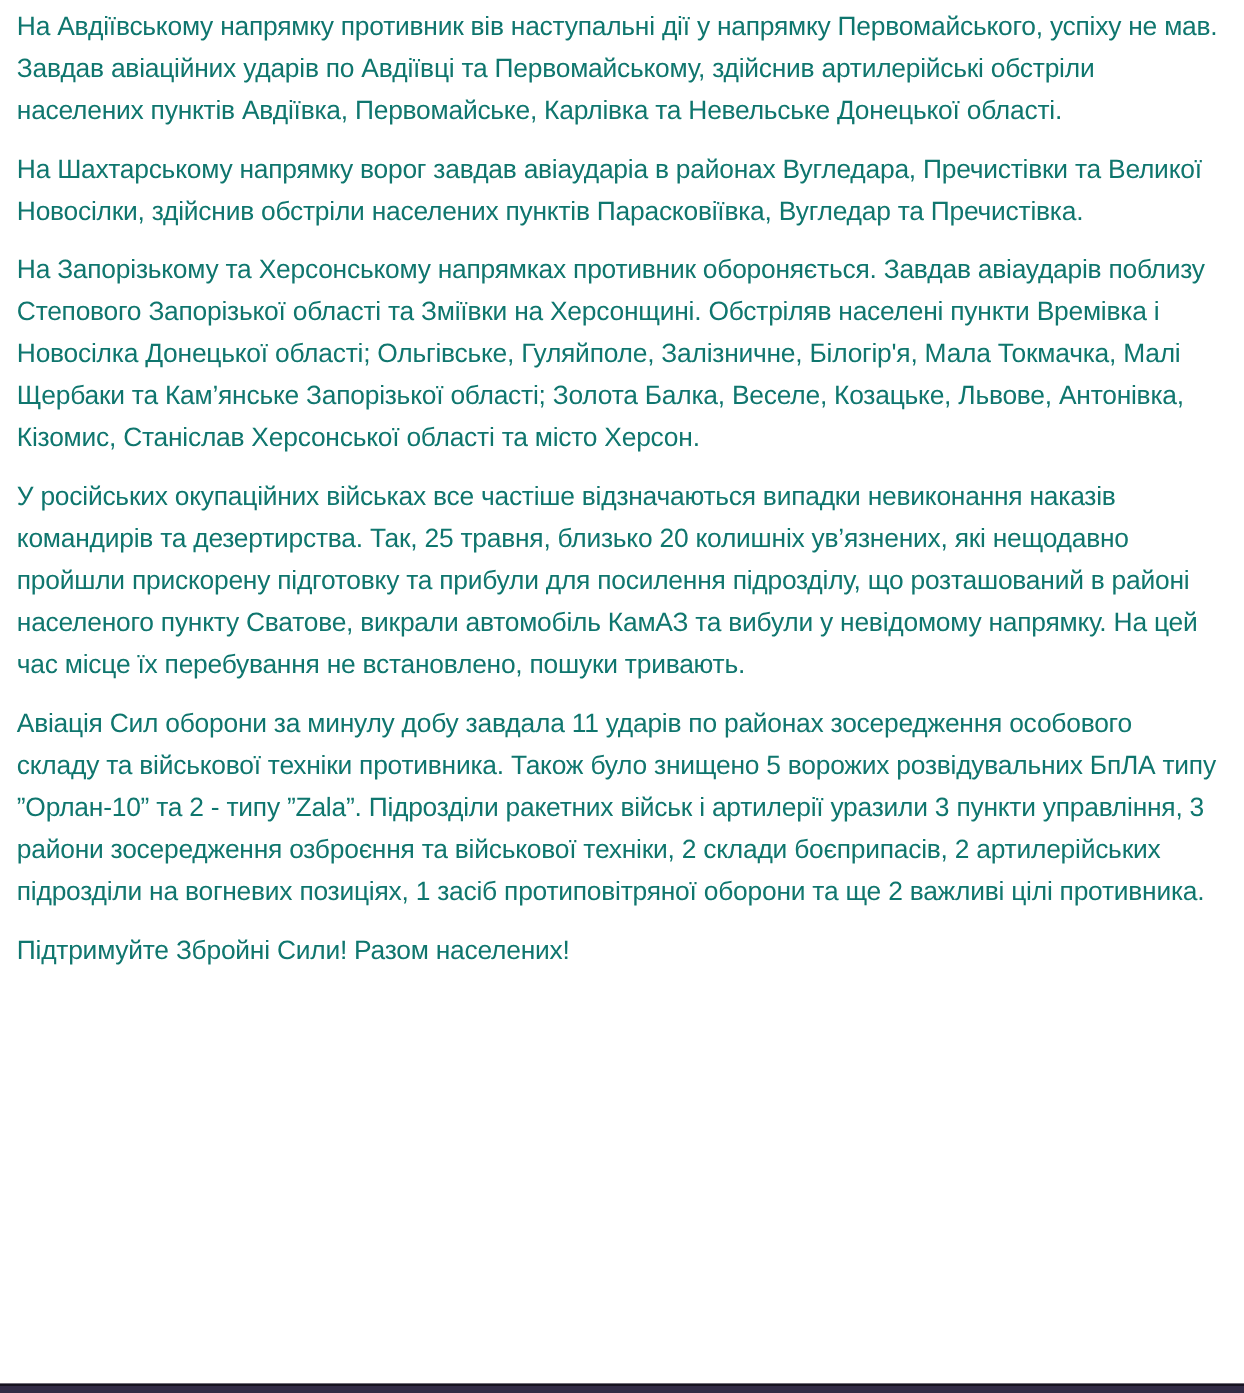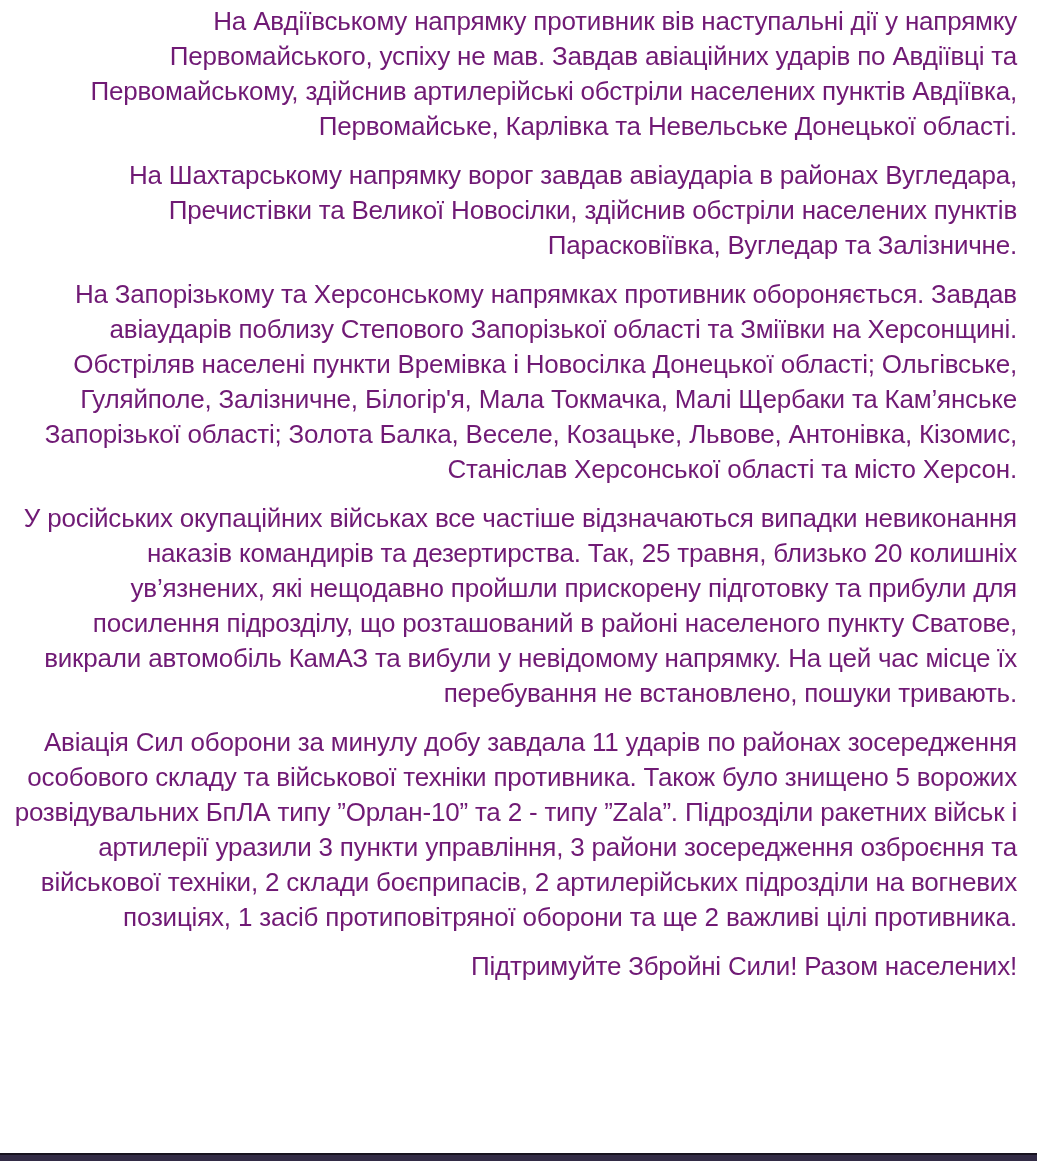--- a/index.html
+++ b/index.html
@@ -12,45 +12,45 @@
     height: 1161px;
     position: relative;
     overflow: hidden;
     font-family: "Liberation Sans", sans-serif;
   }
   .report {
     position: absolute;
     top: 4px;
     left: 14px;
     right: 20px;
-    color: #701a75;
-    font-size: 26px;
+    color: #0f766e;
+    font-size: 22px;
     line-height: 35px;
     letter-spacing: -0.2px;
-    text-align: right;
+    text-align: left;
   }
   .report p {
     margin: 0 0 14px 0;
   }
   .bottom-bar {
     position: absolute;
     left: 0;
     right: 0;
     bottom: 0;
     height: 8px;
     background: #332c46;
     border-top: 2px solid #17131f;
     box-sizing: border-box;
   }
 </style>
 </head>
 <body>
 
 <div class="report">
     <p>На Авдіївському напрямку противник вів наступальні дії у напрямку Первомайського, успіху не мав. Завдав авіаційних ударів по Авдіївці та Первомайському, здійснив артилерійські обстріли населених пунктів Авдіївка, Первомайське, Карлівка та Невельське Донецької області.</p>
-    <p>На Шахтарському напрямку ворог завдав авіаударіа в районах Вугледара, Пречистівки та Великої Новосілки, здійснив обстріли населених пунктів Парасковіївка, Вугледар та Залізничне.</p>
+    <p>На Шахтарському напрямку ворог завдав авіаударіа в районах Вугледара, Пречистівки та Великої Новосілки, здійснив обстріли населених пунктів Парасковіївка, Вугледар та Пречистівка.</p>
     <p>На Запорізькому та Херсонському напрямках противник обороняється. Завдав авіаударів поблизу Степового Запорізької області та Зміївки на Херсонщині. Обстріляв населені пункти Времівка і Новосілка Донецької області; Ольгівське, Гуляйполе, Залізничне, Білогір'я, Мала Токмачка, Малі Щербаки та Кам’янське Запорізької області; Золота Балка, Веселе, Козацьке, Львове, Антонівка, Кізомис, Станіслав Херсонської області та місто Херсон.</p>
     <p>У російських окупаційних військах все частіше відзначаються випадки невиконання наказів командирів та дезертирства. Так, 25 травня, близько 20 колишніх ув’язнених, які нещодавно пройшли прискорену підготовку та прибули для посилення підрозділу, що розташований в районі населеного пункту Сватове, викрали автомобіль КамАЗ та вибули у невідомому напрямку. На цей час місце їх перебування не встановлено, пошуки тривають.</p>
     <p>Авіація Сил оборони за минулу добу завдала 11 ударів по районах зосередження особового складу та військової техніки противника. Також було знищено 5 ворожих розвідувальних БпЛА типу ”Орлан-10” та 2 - типу ”Zala”. Підрозділи ракетних військ і артилерії уразили 3 пункти управління, 3 райони зосередження озброєння та військової техніки, 2 склади боєприпасів, 2 артилерійських підрозділи на вогневих позиціях, 1 засіб протиповітряної оборони та ще 2 важливі цілі противника.</p>
     <p>Підтримуйте Збройні Сили! Разом населених!</p>
   </div>
 
 <div class="bottom-bar"></div>
 
 </body></html>

